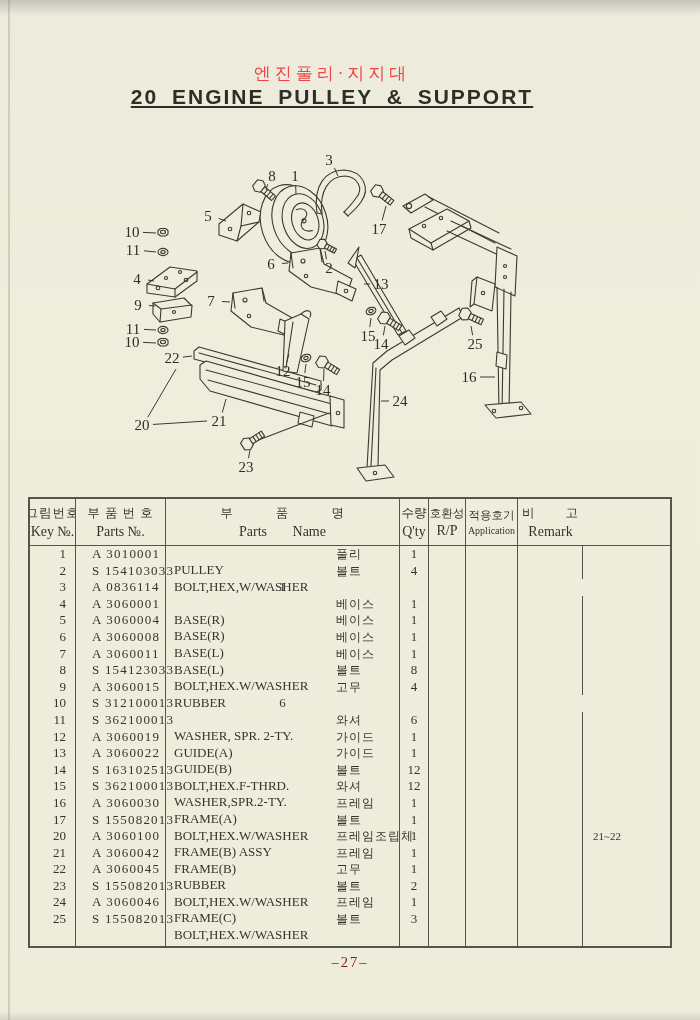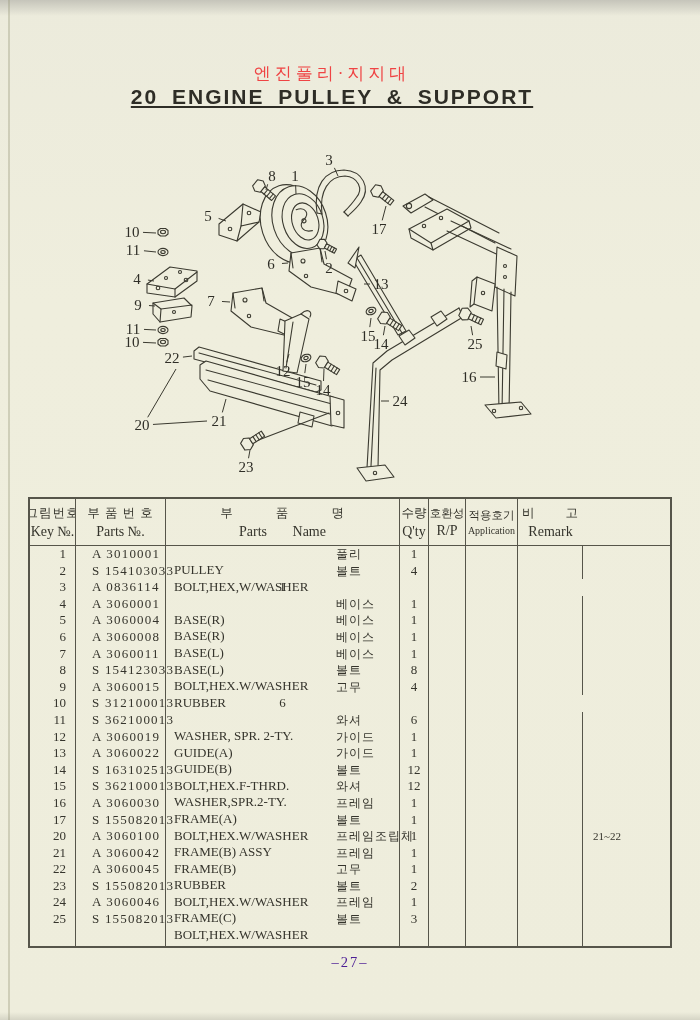--- a/index.html
+++ b/index.html
@@ -56,21 +56,21 @@
   .c-rem{border-right:none;padding-left:10px;font-size:11px;}
   .c-key{text-align:right;padding-right:9px;}
   .c-pno{padding-left:7px;letter-spacing:1.2px;margin-left:9px;}
   .c-qty{text-align:center;}
   .nm-en{position:absolute;left:8px;top:16px;}
   .nm-ko{position:absolute;left:170px;top:0;font-size:12px;letter-spacing:1px;}
   .tfiller{flex:1;}
   .tfiller .tcell{height:100%;}
 
   .pagenum{position:absolute;left:0;top:954px;width:700px;text-align:center;
-    font-size:14.5px;letter-spacing:2px;color:#4c1d95;}
+    font-size:14.5px;letter-spacing:2px;color:#7f1d1d;}
 </style>
 </head>
 <body>
 
 <div class="scan-top"></div>
 <div class="scan-left-line"></div>
 <div class="scan-bottom"></div>
 
 <div class="titles">
   <div class="title-ko">엔진풀리·지지대</div>

